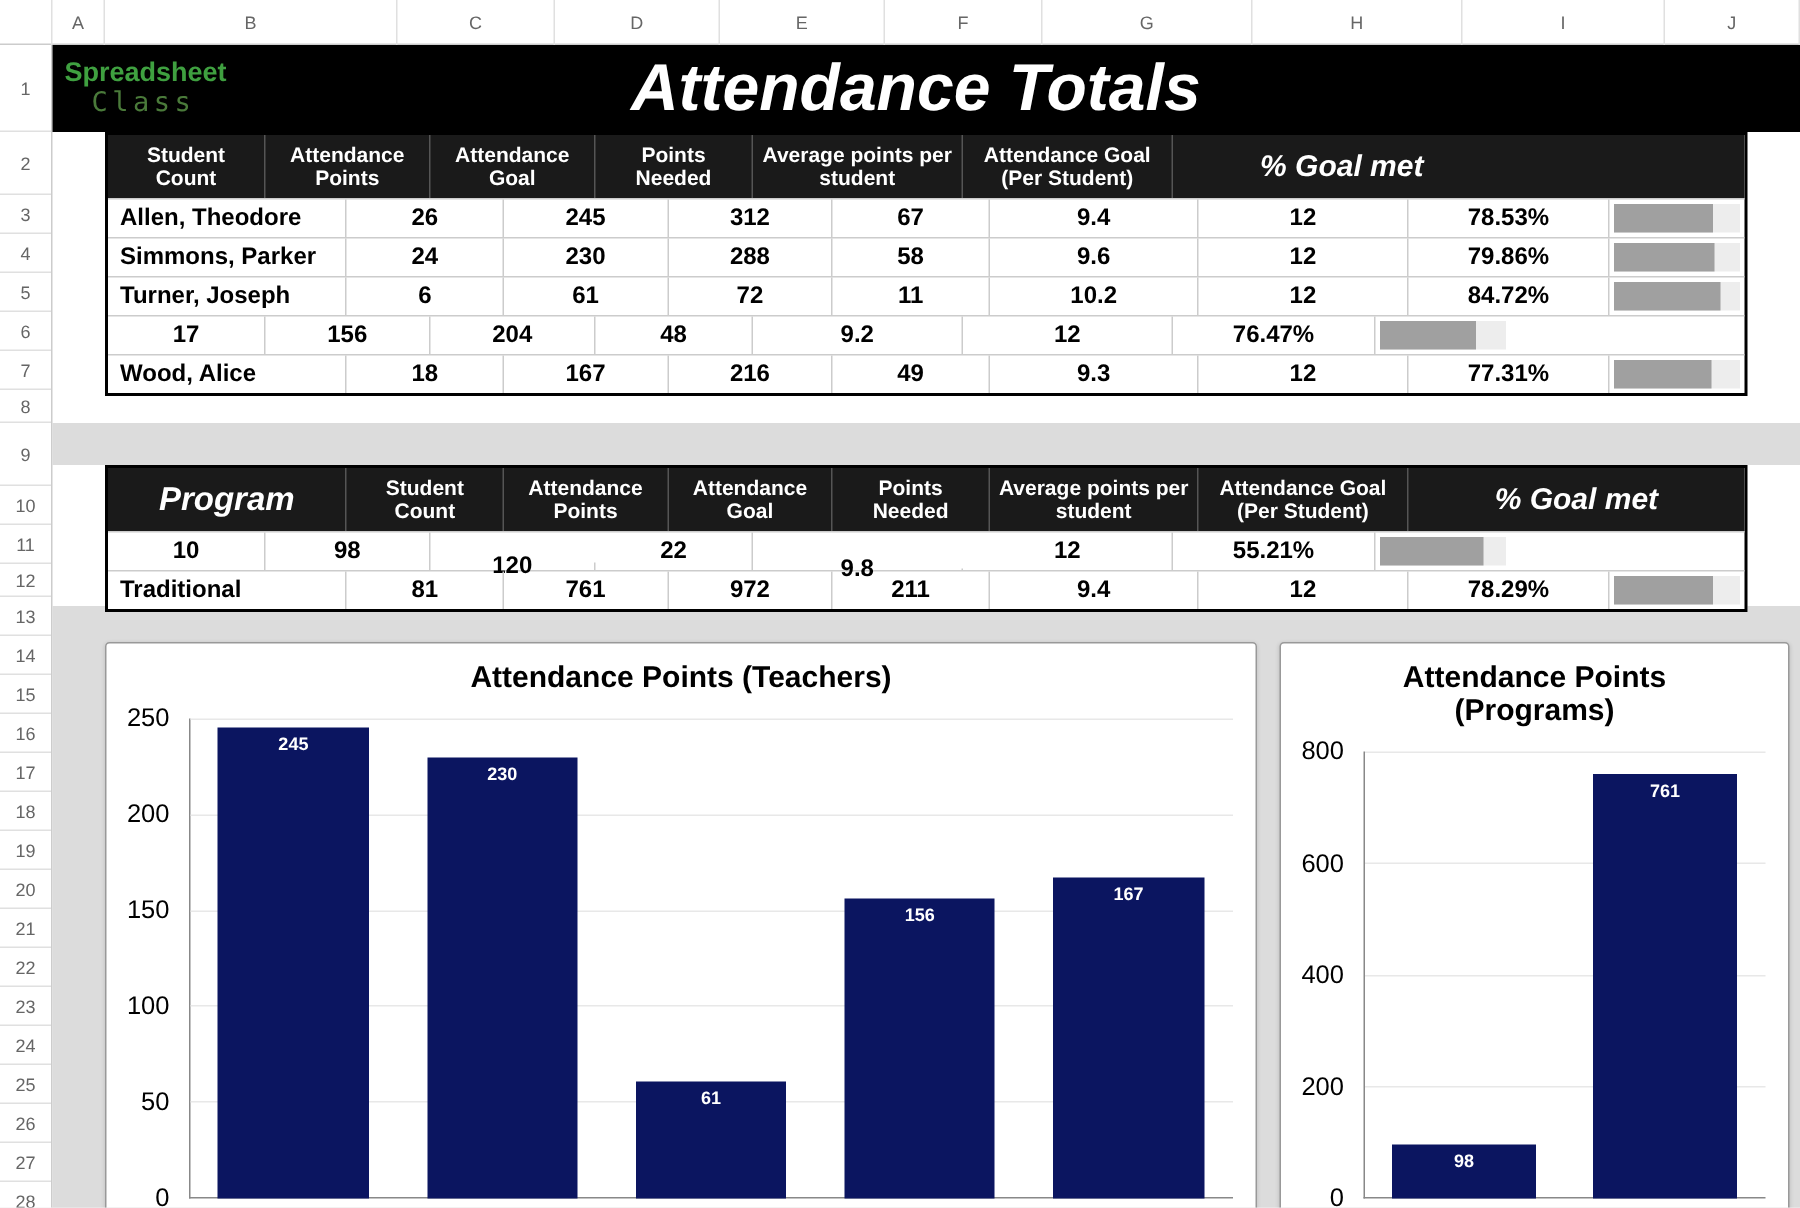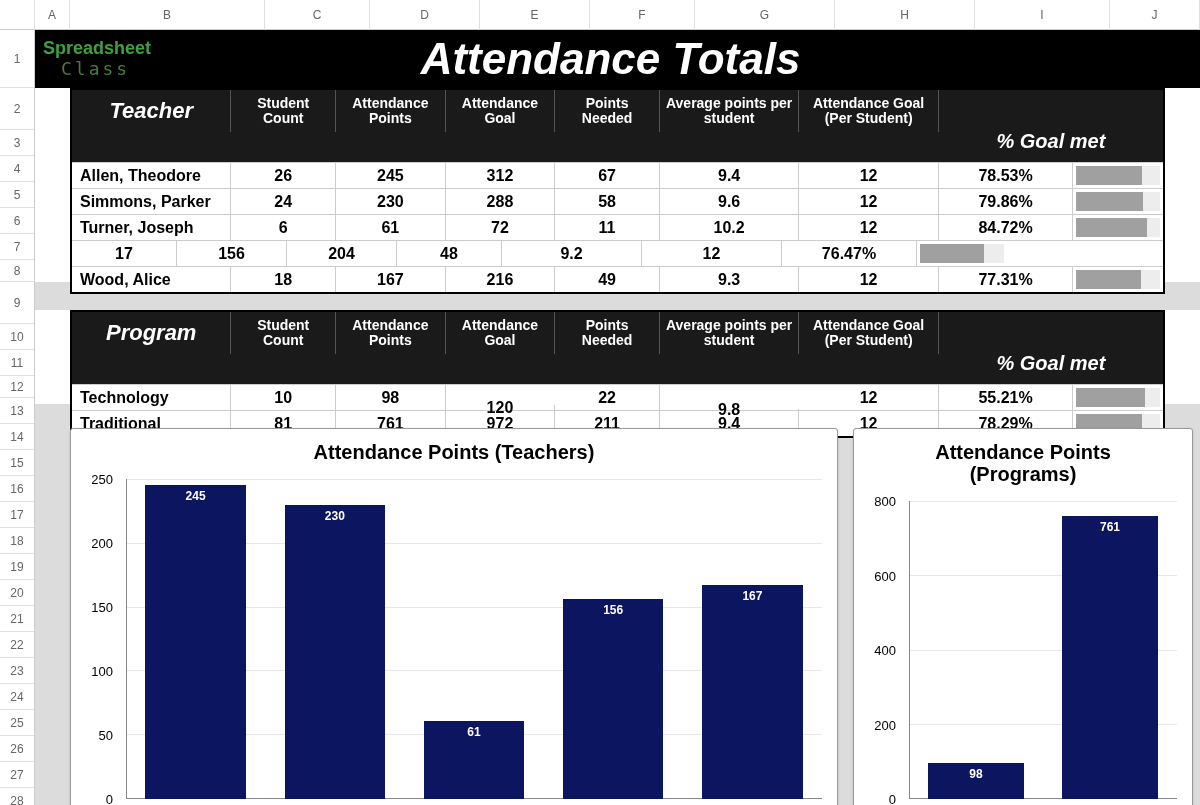--- a/index.html
+++ b/index.html
@@ -103,21 +103,21 @@
   justify-content: center;
   text-align: center;
   font-weight: bold;
   border-right: 1px solid #555;
   padding: 2px 4px;
   line-height: 1.1;
 }
 .data-table .hdr-cell:last-child { border-right: none; }
 .data-table .main-hdr { font-size: 22px; font-style: italic; }
 .data-table .sub-hdr { font-size: 14px; }
-.data-table .goal-hdr { font-size: 20px; font-style: italic; margin-top: 30px; }
+.data-table .goal-hdr { font-size: 20px; font-style: italic; }
 
 .data-table .body-row {
   display: flex;
   border-top: 1px solid #ccc;
   height: 26px;
 }
 .data-table .body-cell {
   display: flex;
   align-items: center;
   font-size: 16px;
@@ -165,21 +165,21 @@
 .chart-yaxis {
   position: absolute;
   left: -45px;
   width: 40px;
   top: 0;
   bottom: 0;
 }
 .ytick {
   position: absolute;
   right: 8px;
-  font-size: 13px;
+  font-size: 17px;
   transform: translateY(-50%);
 }
 .chart-grid {
   position: absolute;
   left: 0; right: 0; top: 0; bottom: 0;
   border-left: 1px solid #888;
   border-bottom: 1px solid #888;
 }
 .hline {
   position: absolute;
@@ -279,21 +279,20 @@
     <div class="title-bar">
       <div class="logo">
         <div class="l1">Spreadsheet</div>
         <div class="l2">Class</div>
       </div>
       <div class="title-text">Attendance Totals</div>
     </div>
 
     <div class="data-table" id="teacher-table" style="top:58px;left:35px;width:1095px;">
       <div class="hdr-row" id="teacher-hdr">
-          <div class="hdr-cell main-hdr" style="width: 160px; height: 42px;">Teacher</div>
           <div class="hdr-cell sub-hdr" style="width: 105px; height: 42px;">Student Count</div>
           <div class="hdr-cell sub-hdr" style="width: 110px; height: 42px;">Attendance Points</div>
           <div class="hdr-cell sub-hdr" style="width: 110px; height: 42px;">Attendance Goal</div>
           <div class="hdr-cell sub-hdr" style="width: 105px; height: 42px;">Points Needed</div>
           <div class="hdr-cell sub-hdr" style="width: 140px; height: 42px;">Average points per student</div>
           <div class="hdr-cell sub-hdr" style="width: 140px; height: 42px;">Attendance Goal (Per Student)</div>
           <div class="hdr-cell goal-hdr" colspan="2" style="width: 225px; height: 42px;">% Goal met</div>
         </div>
       <div id="teacher-body">
           <div class="body-row">
@@ -379,21 +378,20 @@
           <div class="hdr-cell sub-hdr" style="width: 105px; height: 42px;">Student Count</div>
           <div class="hdr-cell sub-hdr" style="width: 110px; height: 42px;">Attendance Points</div>
           <div class="hdr-cell sub-hdr" style="width: 110px; height: 42px;">Attendance Goal</div>
           <div class="hdr-cell sub-hdr" style="width: 105px; height: 42px;">Points Needed</div>
           <div class="hdr-cell sub-hdr" style="width: 140px; height: 42px;">Average points per student</div>
           <div class="hdr-cell sub-hdr" style="width: 140px; height: 42px;">Attendance Goal (Per Student)</div>
           <div class="hdr-cell goal-hdr" colspan="2" style="width: 225px; height: 42px;">% Goal met</div>
         </div>
       <div id="program-body">
           <div class="body-row">
-            <div class="body-cell" style="width: 160px;">Technology</div>
             <div class="body-cell center" style="width: 105px;">10</div>
             <div class="body-cell center" style="width: 110px;">98</div>
             <div class="body-cell center" style="width: 110px; margin-top: 20px;">120</div>
             <div class="body-cell center" style="width: 105px;">22</div>
             <div class="body-cell center" style="width: 140px; margin-top: 24px;">9.8</div>
             <div class="body-cell center" style="width: 140px;">12</div>
             <div class="body-cell center" style="width: 135px;">55.21%</div>
             <div class="body-cell sparkbar-cell" style="width: 90px;">
               <div class="sparkbar">
                 <div class="sparkbar-fill" style="width: 81.67%;"></div>

